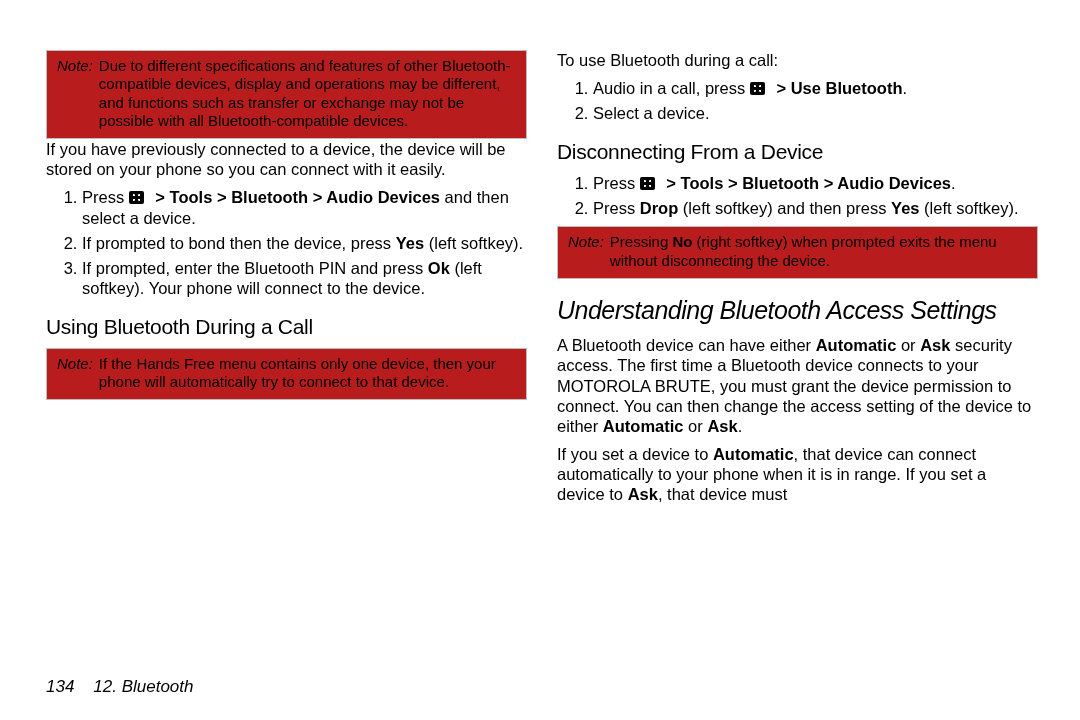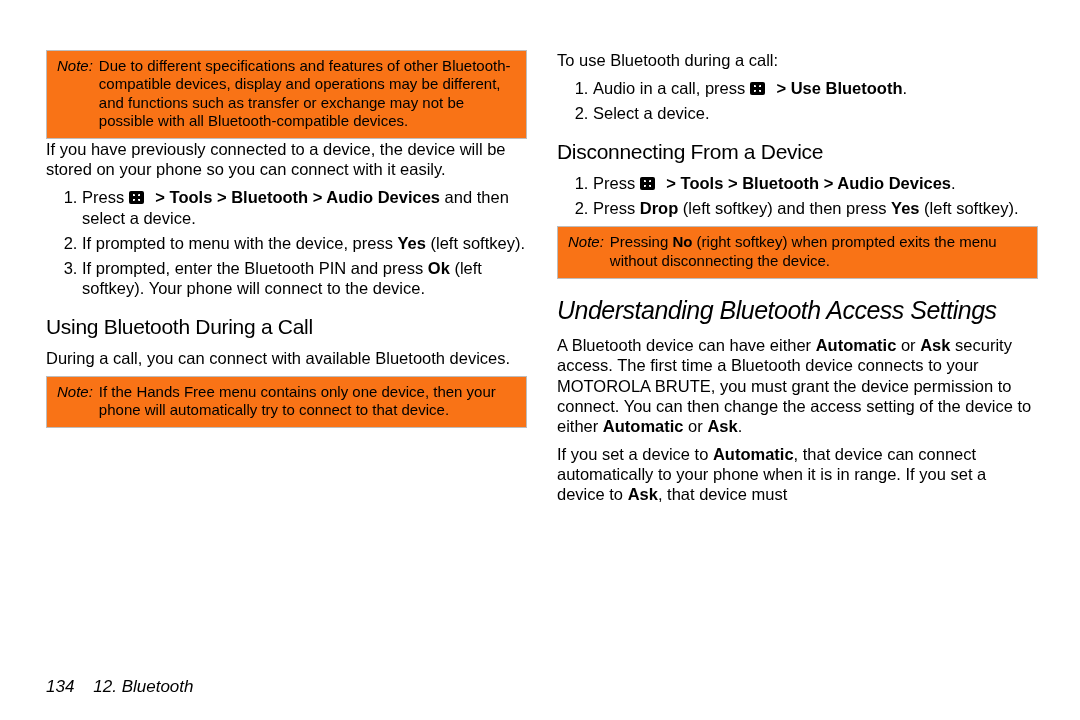--- a/index.html
+++ b/index.html
@@ -20,21 +20,21 @@
     gap: 30px;
     box-sizing: border-box;
     height: 660px;
   }
   .col {
     flex: 1;
     min-width: 0;
   }
   .note-box {
     border: 1px solid #bdbdbd;
-    background: #f97316;
+    background: #b91c1c;
     padding: 6px 4px 8px 10px;
     font-size: 15px;
     line-height: 1.22;
   }
   .note-label {
     font-style: italic;
     display: table-cell;
     padding-right: 6px;
     vertical-align: top;
     white-space: nowrap;
@@ -115,30 +115,29 @@
     </div>
 
 
     <p>If you have previously connected to a device, the device will be stored on your phone so you can connect with it easily.</p>
 
     <ol>
       <li>
         <span>Press </span><span class="menu-icon"></span><span class="bold arrow"> &gt; Tools &gt; Bluetooth &gt; Audio Devices</span><span> and then select a device.</span>
       </li>
       <li>
-        <span>If prompted to menu with the device, press </span><span class="bold">Yes</span><span> (left softkey).</span>
+        <span>If prompted to bond then the device, press </span><span class="bold">Yes</span><span> (left softkey).</span>
       </li>
       <li>
         <span>If prompted, enter the Bluetooth PIN and press </span><span class="bold">Ok</span><span> (left softkey). Your phone will connect to the device.</span>
       </li>
     </ol>
 
     <h2 class="subh">Using Bluetooth During a Call</h2>
 
-    <p>During a call, you can connect with available Bluetooth devices.</p>
 
     <div class="note-box">
       <div class="note-tbl">
           <div class="note-row">
         <span class="note-label">Note:</span>
         <span class="note-text">If the Hands Free menu contains only one device, then your phone will automatically try to connect to that device.</span>
       </div>
         </div>
     </div>
 

